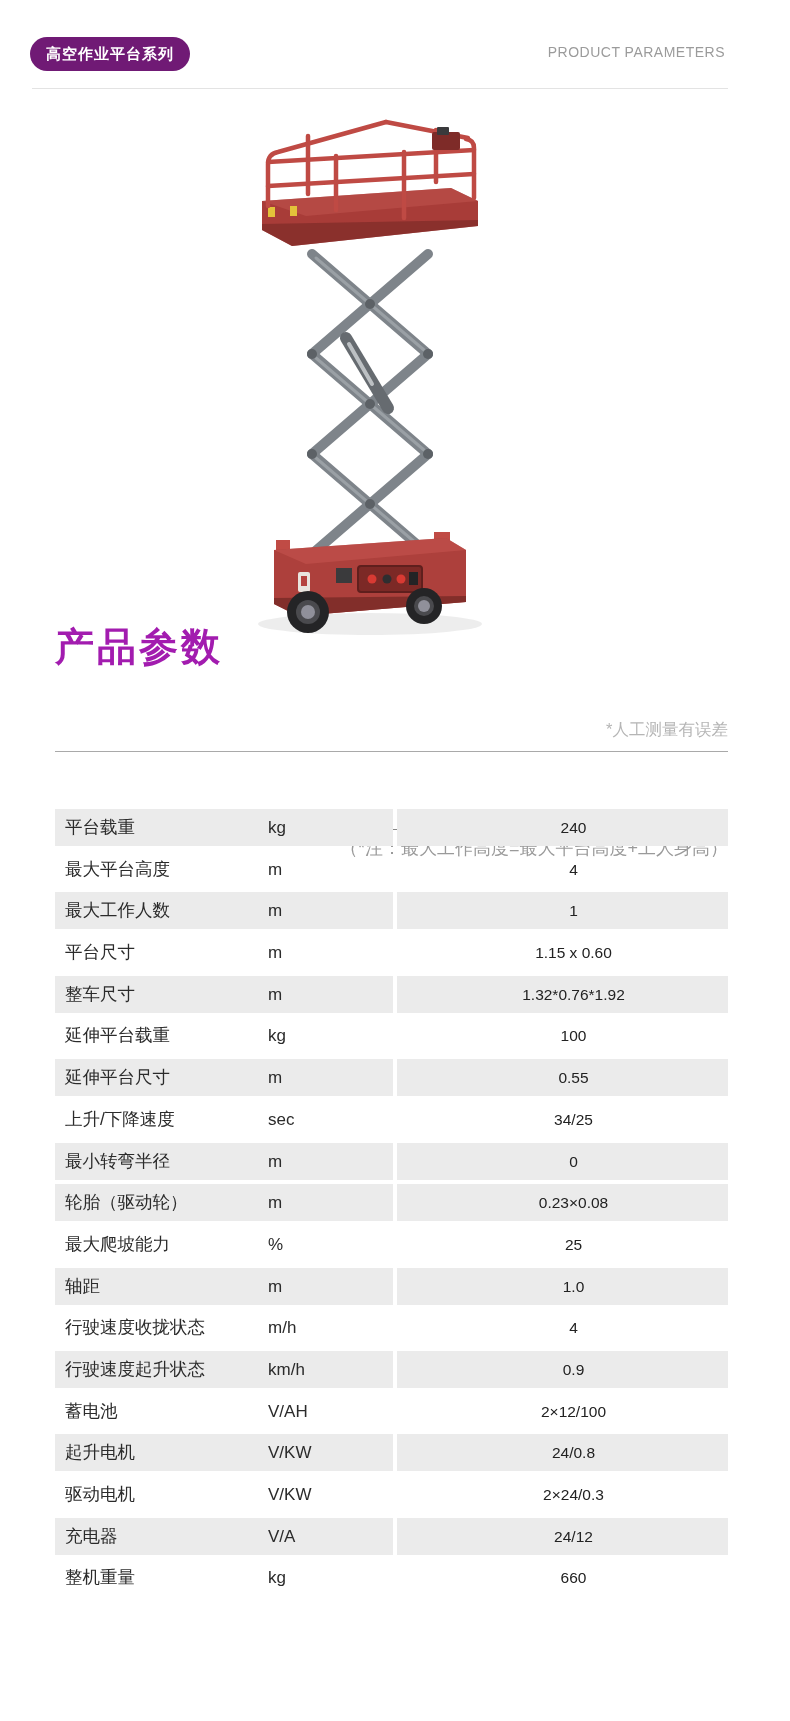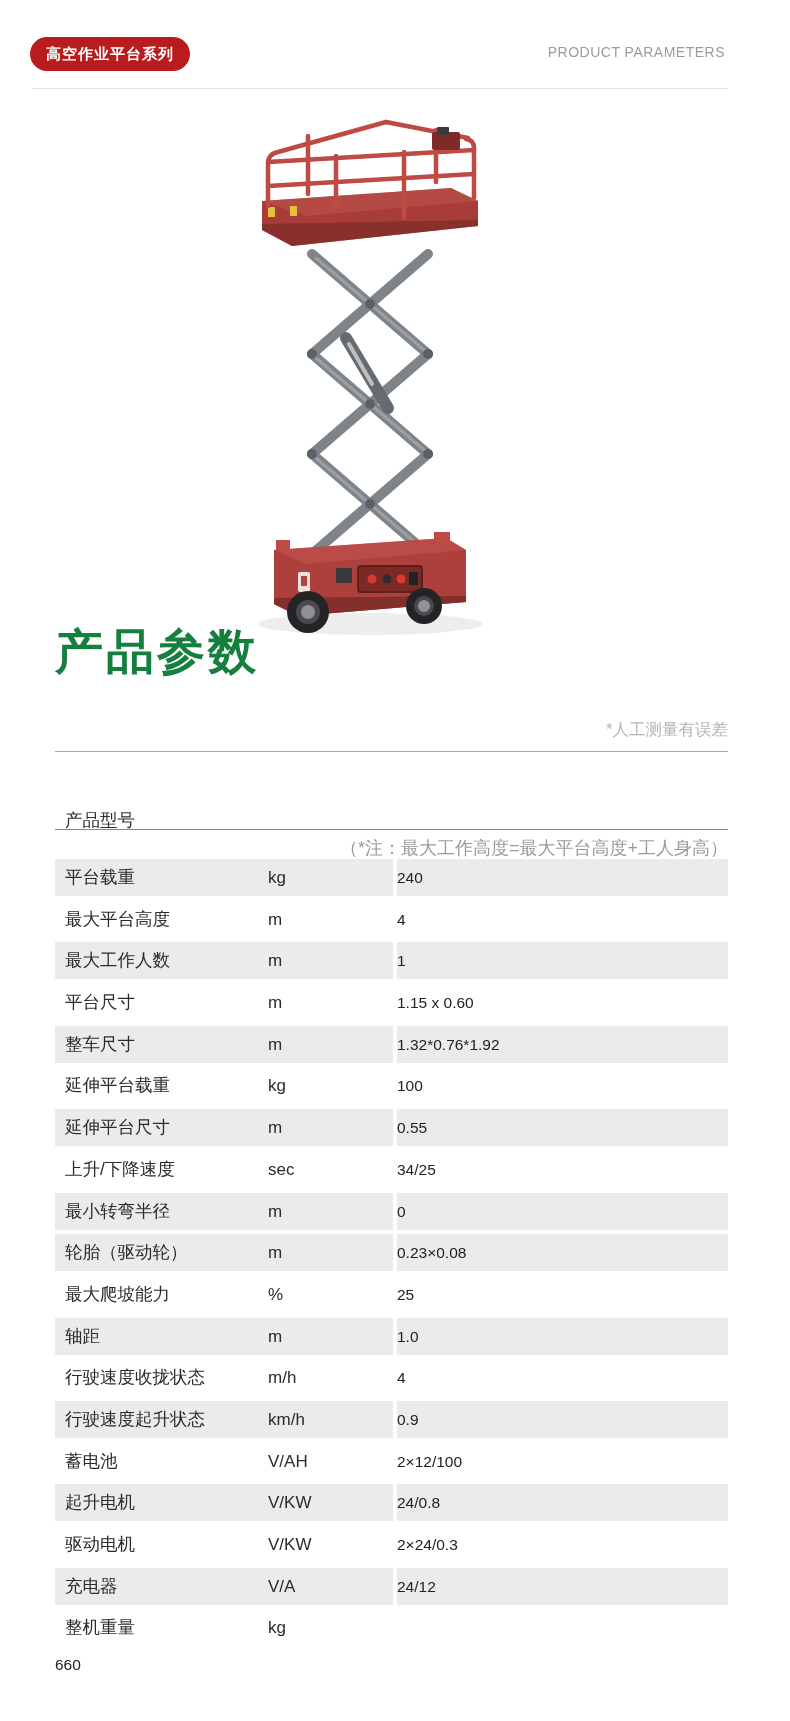--- a/index.html
+++ b/index.html
@@ -4,36 +4,36 @@
 <style>
   html,body{margin:0;padding:0;}
   body{
     width:790px;height:1721px;position:relative;background:#ffffff;
     font-family:"Liberation Sans","DejaVu Sans",sans-serif;
     -webkit-font-smoothing:antialiased;overflow:hidden;
   }
   
   .series-badge{
     position:absolute;left:30px;top:37px;height:34px;line-height:34px;
-    padding:0 16px;border-radius:17px;background:#b91c1c;color:#ffffff;
+    padding:0 16px;border-radius:17px;background:#701a75;color:#ffffff;
     font-size:15px;font-weight:bold;letter-spacing:1px;
   }
   .header-right{
     position:absolute;right:65px;top:44px;color:#9b9b9b;font-size:14px;
     letter-spacing:.5px;
   }
   .header-divider{
     position:absolute;left:32px;right:62px;top:88px;height:1px;background:#e3e3e3;
   }
   
   .figure-wrap{position:absolute;left:246px;top:106px;width:248px;height:540px;}
   
   .section-title{
-    position:absolute;left:55px;top:620px;font-size:48px;font-weight:bold;
-    color:#15803d;letter-spacing:3px;
+    position:absolute;left:55px;top:620px;font-size:39px;font-weight:bold;
+    color:#a21caf;letter-spacing:3px;
   }
   .measure-note{
     position:absolute;right:62px;top:719px;font-size:16.5px;color:#b5b5b5;
   }
   .section-divider{
     position:absolute;left:55px;right:62px;top:751px;height:1px;background:#a9a9a9;
   }
   
   .model-row{
     position:absolute;left:55px;right:62px;top:804px;height:33px;line-height:33px;
@@ -43,27 +43,27 @@
     position:absolute;left:342px;width:331px;text-align:center;
     font-size:17px;font-weight:bold;color:#1c1c1c;
   }
   .model-divider{
     position:absolute;left:55px;right:62px;top:829px;height:1px;background:#878787;
   }
   .table-note{
     position:absolute;right:62px;top:836px;font-size:18px;color:#9a9a9a;
   }
   
-  .spec-table{position:absolute;left:55px;top:859px;width:673px;}
+  .spec-table{position:absolute;left:55px;top:809px;width:673px;}
   .spec-row{display:flex;height:37px;margin-bottom:4.7px;}
-  .spec-row:last-child{margin-bottom:0;flex-direction:column;}
+  .spec-row:last-child{margin-bottom:0;}
   .cell{line-height:37px;}
   .cell.left{width:338px;position:relative;}
   .cell-gap{width:4px;}
-  .cell.right{flex:1;}
+  .cell.right{flex:1;text-align:center;padding-left:22px;}
   .spec-row.alt .cell.left,.spec-row.alt .cell.right{background:#ebebeb;}
   .lbl{padding-left:10px;font-size:17.5px;color:#2b2b2b;}
   .unit{position:absolute;left:213px;font-size:17px;color:#2b2b2b;}
   .val{font-size:15.5px;color:#222222;}
 </style>
 </head>
 <body>
 
 <div class="series-badge">高空作业平台系列</div>
 <div class="header-right">PRODUCT PARAMETERS</div>

